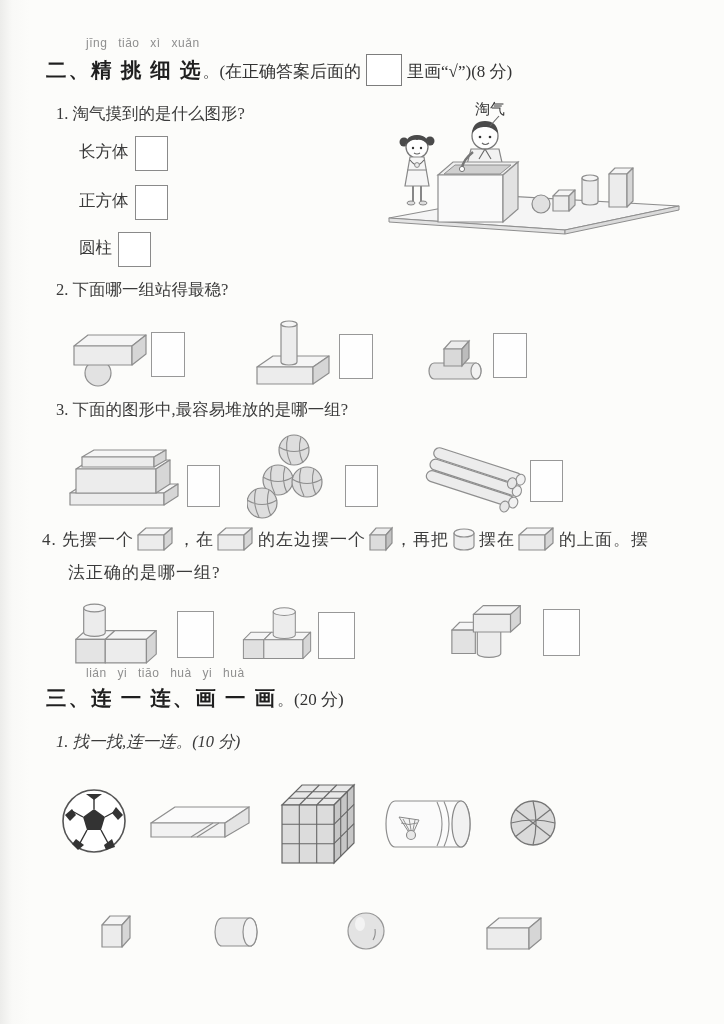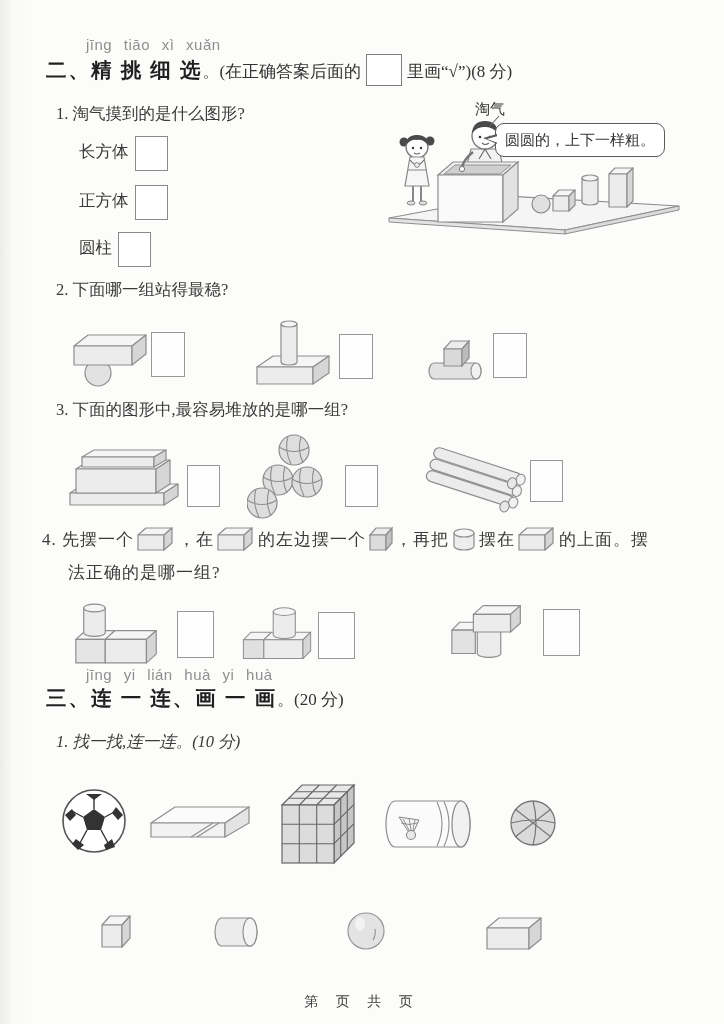--- a/index.html
+++ b/index.html
@@ -3,21 +3,21 @@
 <meta charset="utf-8">
 <style>
   html,body { margin:0; padding:0; }
   .page {
     position:relative; width:724px; height:1024px; overflow:hidden;
     background:linear-gradient(90deg,#ececea 0px,#f9f9f7 12px,#fcfcfa 30px,#fcfcfa 100%);
     font-family:"Liberation Serif","DejaVu Serif",serif; color:#3b3b3b;
   }
   .pinyin {
     position:absolute; font-family:"Liberation Sans","DejaVu Sans",sans-serif;
-    font-size:15px; color:#8f8f8f; word-spacing:7px; letter-spacing:.5px; white-space:nowrap;
+    font-size:12px; color:#8f8f8f; word-spacing:7px; letter-spacing:.5px; white-space:nowrap;
   }
   .sec-head { position:absolute; white-space:nowrap; font-size:17px; color:#333; }
   .sec-head .b { font-weight:bold; font-size:20.5px; letter-spacing:2px; color:#1f1f1f; }
   .qtext { position:absolute; font-size:16.5px; color:#3b3b3b; white-space:nowrap; }
   .ibox {
     display:inline-block; width:34px; height:30px; border:1.6px solid #7d7d7d;
     background:#fff; vertical-align:-9px; margin:0 5px;
   }
   .opt { position:absolute; font-size:16.5px; color:#3b3b3b; }
   .cbox {
@@ -125,21 +125,20 @@
       <polygon class="sft" points="170,96 176,90 192,90 186,96"></polygon>
       <polygon class="sf" points="170,96 186,96 186,111 170,111"></polygon>
       <polygon class="sfs" points="186,96 192,90 192,105 186,111"></polygon>
       <path class="sf" d="M199,78 L199,102 A8,3 0 0 0 215,102 L215,78 Z"></path>
       <ellipse class="sft" cx="207" cy="78" rx="8" ry="3"></ellipse>
       <polygon class="sft" points="226,74 232,68 250,68 244,74"></polygon>
       <polygon class="sf" points="226,74 244,74 244,107 226,107"></polygon>
       <polygon class="sfs" points="244,74 250,68 250,101 244,107"></polygon>
     </svg>
     <div class="charlabel">淘气</div>
-    <div class="speech">圆圆的，上下一样粗。</div>
   </div>
 
   <div class="qtext" style="left:56px; top:279px;">2. 下面哪一组站得最稳?</div>
 
   <svg class="fig" style="left:68px; top:329px;" width="82" height="58" viewBox="0 0 82 58">
     <circle cx="30" cy="44" r="13" fill="#e2e2e2" stroke="#8e8e8e" stroke-width="1.2"></circle>
     <polygon class="sft" points="6,17 20,6 78,6 64,17"></polygon>
     <polygon class="sf" points="6,17 64,17 64,36 6,36"></polygon>
     <polygon class="sfs" points="64,17 78,6 78,25 64,36"></polygon>
   </svg>
@@ -257,21 +256,21 @@
   <svg class="fig" style="left:446px; top:598px;" width="88" height="68" viewBox="0 0 90 68">
     <polygon class="sft" points="6,32 14,24 38,24 30,32"></polygon>
     <polygon points="6,32 30,32 30,56 6,56" fill="#e2e2e2" stroke="#8e8e8e" stroke-width="1.2"></polygon>
     <path class="sf" d="M32,26 L32,56 A12,4 0 0 0 56,56 L56,26 Z"></path>
     <polygon class="sft" points="28,16 38,7 76,7 66,16"></polygon>
     <polygon class="sf" points="28,16 66,16 66,34 28,34"></polygon>
     <polygon class="sfs" points="66,16 76,7 76,25 66,34"></polygon>
   </svg>
   <div class="abox" style="left:543px; top:609px; width:35px; height:45px;"></div>
 
-  <div class="pinyin" style="left:86px; top:666px;">jīng yi lián huà yi huà</div>
+  <div class="pinyin" style="left:86px; top:666px;">lián yi tiāo huà yi huà</div>
   <div class="sec-head" style="left:46px; top:684px;">
     <span class="b">三、</span><span class="b">连 一 连、画 一 画</span><span>。(20 分)</span>
   </div>
 
   <div class="qtext" style="left:56px; top:731px;font-style:italic;">1. 找一找,连一连。(10 分)</div>
 
   <svg class="fig" style="left:60px; top:787px;" width="68" height="68" viewBox="0 0 68 68">
     <circle cx="34" cy="34" r="31" fill="#ffffff" stroke="#555" stroke-width="1.6"></circle>
     <polygon class="blk" points="34,22 45,30 41,43 27,43 23,30"></polygon>
     <g stroke="#333" stroke-width="1.4" fill="none">
@@ -334,15 +333,14 @@
     <circle cx="20" cy="22" r="18" fill="#e3e3e3" stroke="#979797" stroke-width="1.2"></circle>
     <ellipse cx="14" cy="15" rx="5" ry="7" fill="#f6f6f6" opacity="0.85"></ellipse>
     <path d="M27,31 Q30,26 29,20" class="ln"></path>
   </svg>
   <svg class="fig" style="left:483px; top:911px;" width="62" height="42" viewBox="0 0 62 42">
     <polygon class="sft" points="4,17 16,7 58,7 46,17"></polygon>
     <polygon class="sf" points="4,17 46,17 46,38 4,38"></polygon>
     <polygon class="sfs" points="46,17 58,7 58,28 46,38"></polygon>
   </svg>
 
-  <div class="footer">第 页 共 页</div>
 
 </div>
 
 </body></html>

